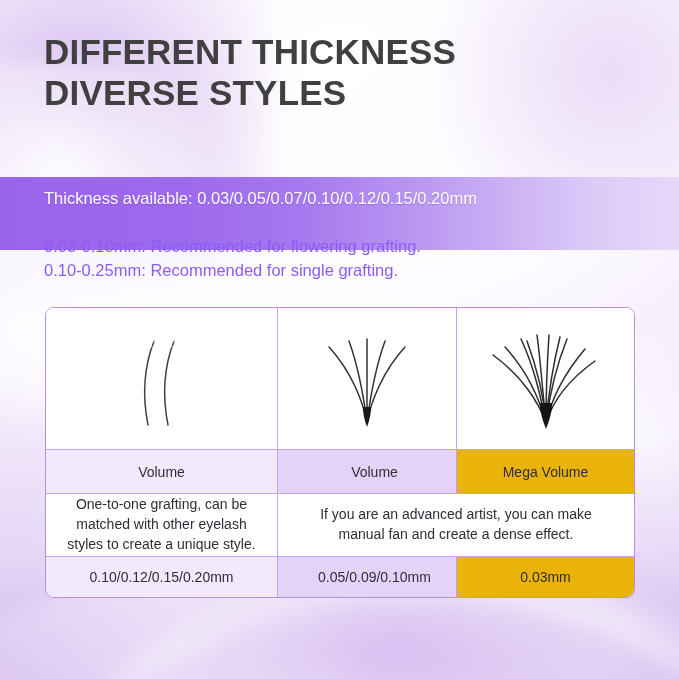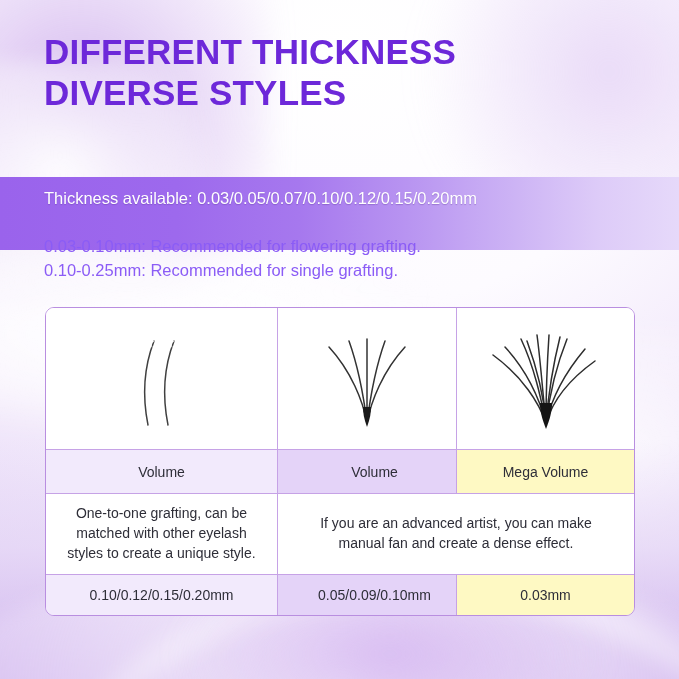--- a/index.html
+++ b/index.html
@@ -86,21 +86,21 @@
     filter: blur(14px);
   }
 
   
   .content { position: absolute; inset: 0; }
 
   .headline {
     position: absolute;
     left: 44px; top: 32px;
     width: 600px;
-    color: #6d28d9;
+    color: #404040;
     font-weight: bold;
     font-size: 35px;
     line-height: 1.17;
     letter-spacing: 0.2px;
     white-space: pre-line;
   }
 
   
   .banner {
     position: absolute;
@@ -144,21 +144,21 @@
     width: 590px;
     border: 1.4px solid #b98ee0;
     border-radius: 9px;
     overflow: hidden;
     background: #ffffff;
     box-sizing: border-box;
   }
   .row { display: flex; }
   .row.illus { height: 141px; }
   .row.head  { height: 44px; }
-  .row.desc  { height: 81px; }
+  .row.desc  { height: 63px; }
   .row.spec  { height: 41px; }
 
   .cell {
     box-sizing: border-box;
     display: flex;
     align-items: center;
     justify-content: center;
     border-right: 1.2px solid #c6a2e6;
     background: #ffffff;
   }
@@ -166,21 +166,21 @@
   .row.head .cell, .row.spec .cell { border-top: 1.2px solid #c6a2e6; }
   .row.desc .cell { border-top: 1.2px solid #c6a2e6; }
 
   .c1 { width: 232px; }
   .c2 { width: 179px; }
   .c3 { width: 177px; }
   .c23 { width: 356px; }
 
   .tint-1 { background: #f2eafc; }
   .tint-2 { background: #e4d3f8; padding-left: 15px; }
-  .tint-3 { background: #fef9c3; }
+  .tint-3 { background: #eab308; }
 
   .head-label { font-size: 14px; color: #2e2e38; }
   .desc-text {
     font-size: 14px; color: #2e2e38;
     line-height: 1.42; text-align: center;
     padding: 0 12px; white-space: pre-line;
   }
   .spec-text { font-size: 14px; color: #2e2e38; }
 
   .illus-svg { display: block; }

